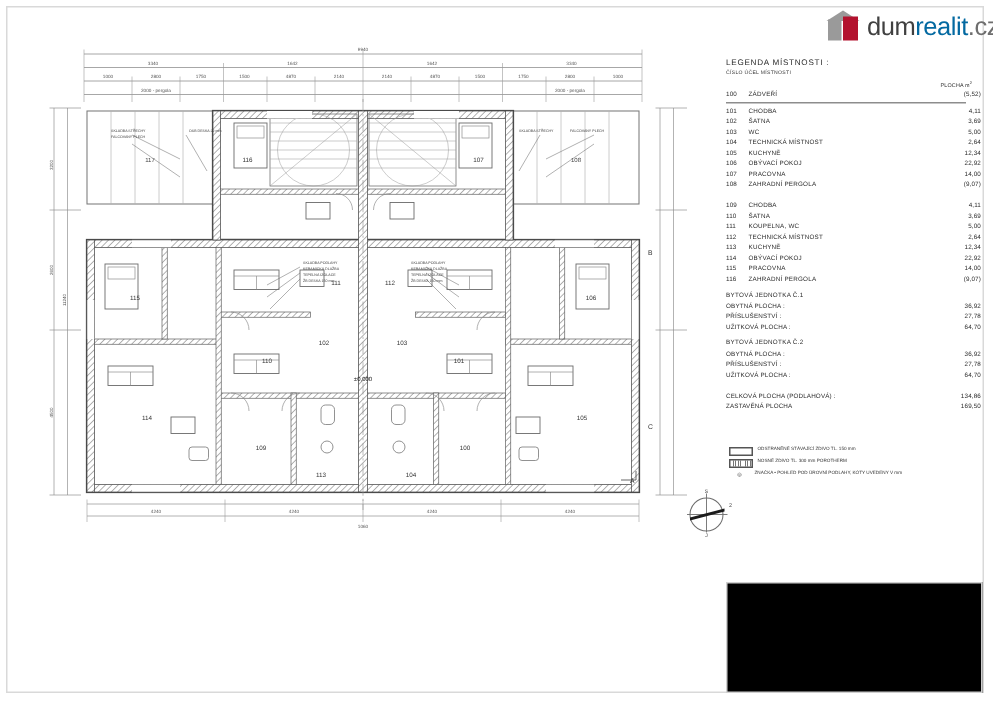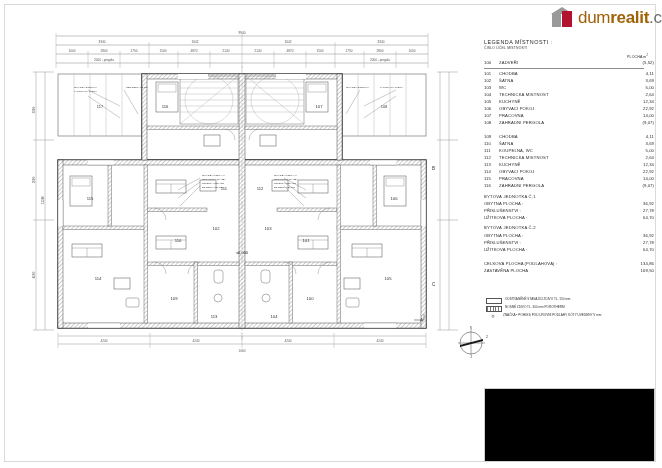--- a/index.html
+++ b/index.html
@@ -13,22 +13,22 @@
 
   
   #logo{position:absolute;left:551px;top:7px;display:flex;align-items:center;gap:5px;}
   #logo .mark{position:relative;width:22px;height:20px;}
   #logo .mark .roof{position:absolute;left:0;top:0;width:0;height:0;
         border-left:11px solid transparent;border-right:11px solid transparent;
         border-bottom:7px solid #9a9a9a;}
   #logo .mark .bodyL{position:absolute;left:1px;top:6px;width:9px;height:14px;background:#9a9a9a;}
   #logo .mark .bodyR{position:absolute;left:11px;top:4px;width:10px;height:16px;background:#b3122e;}
   #logo .txt{font-size:17px;letter-spacing:-0.3px;line-height:1;white-space:nowrap;}
-  #logo .g1{color:#a16207;}
-  #logo .g2{color:#a16207;font-weight:bold;}
+  #logo .g1{color:#404040;}
+  #logo .g2{color:#0369a1;font-weight:normal;}
   #logo .g3{color:#6e6e6e;}
 
   
   #legend{position:absolute;left:484px;top:40px;width:170px;font-size:4.2px;
           line-height:1.05;color:#2b2b2b;letter-spacing:.1px;}
   #legend .ttl{font-size:5.4px;letter-spacing:.5px;margin-bottom:1px;}
   #legend .sub{font-size:3.4px;letter-spacing:.2px;color:#3a3a3a;margin-bottom:5px;}
   #legend .unit{font-size:3.6px;text-align:right;margin-right:6px;margin-bottom:1px;}
   #legend .unit sup{font-size:2.6px;}
   .rowline{display:flex;align-items:baseline;margin-bottom:2.6px;}

